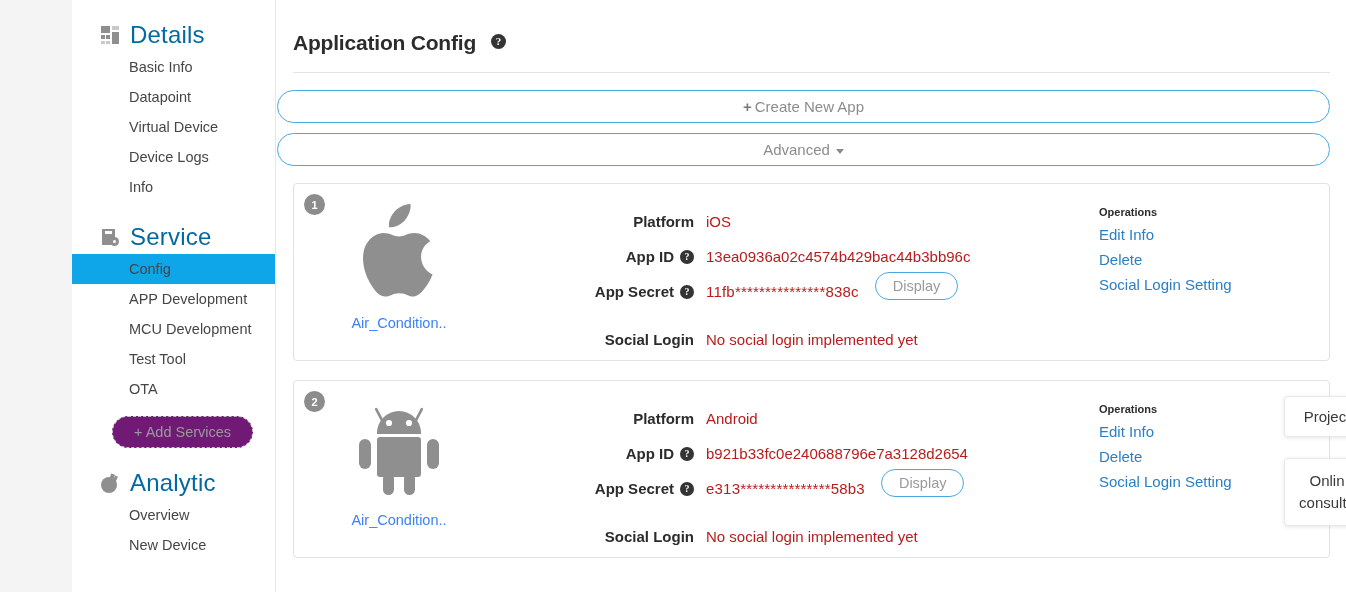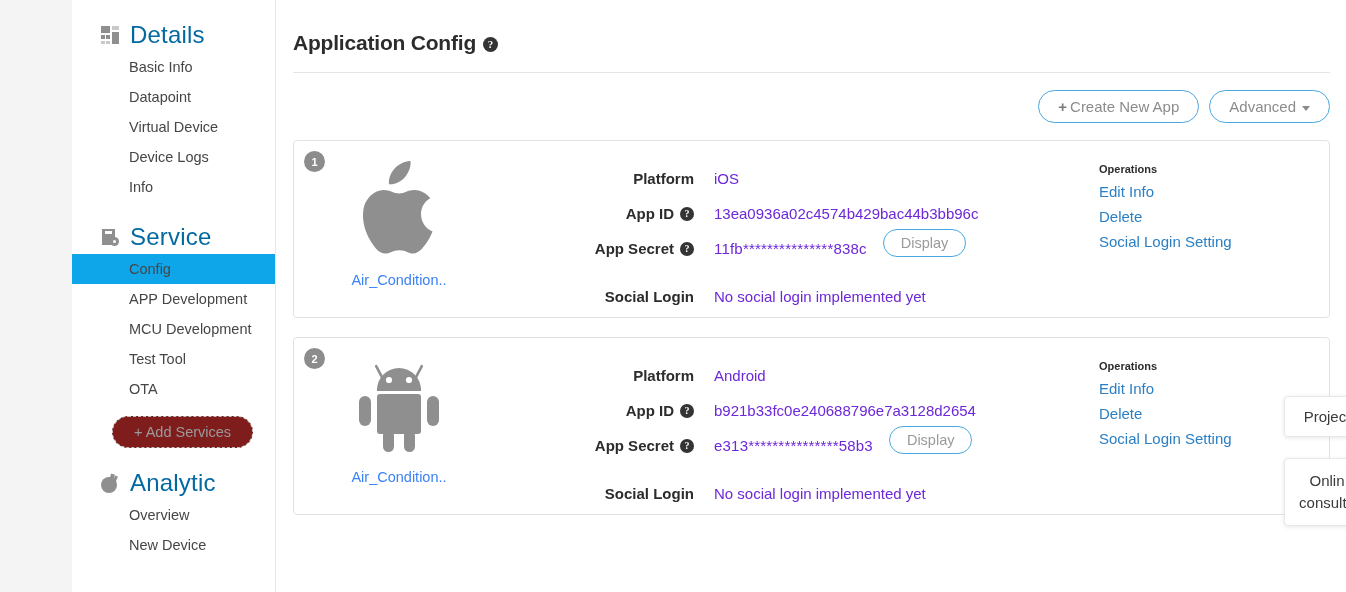--- a/index.html
+++ b/index.html
@@ -71,32 +71,33 @@
 
   .add-services-wrap { padding-left: 40px; margin-top: 12px; }
   .add-services {
     display: inline-block;
     border: 1px dashed #c4c4c4;
     border-radius: 17px;
     color: #9a9a9a;
     font-size: 14.5px;
     padding: 7px 21px;
     cursor: pointer;
-    background: #7f1d1d;
+    background: #701a75;
   }
 
   
   .main {
     position: absolute; left: 205px; top: 0;
     width: 1069px; height: 592px;
     background: #ffffff;
   }
   .page-title-row {
-    display: flex; align-items: center;
+    display: flex; align-items: flex-start;
     padding: 31px 13px 0 16px;
+    gap: 8px;
   }
   .page-title {
     font-size: 21px; font-weight: bold; color: #2c2c2c;
     letter-spacing: -.2px;
   }
   .help-dot {
     display: inline-flex; align-items: center; justify-content: center;
     width: 15px; height: 15px; border-radius: 50%;
     background: #343434; color: #ffffff;
     font-size: 11px; font-weight: bold; font-family: "Liberation Serif", serif;
@@ -105,20 +106,21 @@
   }
   .title-rule {
     margin: 17px 16px 0 16px;
     height: 1px; background: #e4e4e4;
   }
 
   .btn-row {
     display: flex; justify-content: flex-end;
     gap: 10px;
     margin: 17px 16px 0 0;
+    flex-direction: column;
   }
   .pill-btn {
     border: 1px solid #4aa8e0;
     border-radius: 18px;
     background: #ffffff;
     color: #8c8c8c;
     font-size: 15px;
     padding: 7px 19px;
     cursor: pointer;
     font-family: "Liberation Sans", sans-serif;
@@ -168,22 +170,22 @@
   .field-row.secret { margin-bottom: 0; }
   .field-row.social { margin-top: 18px; }
   .f-label {
     width: 190px; text-align: right;
     font-size: 15px; font-weight: bold; color: #2c2c2c;
     display: flex; justify-content: flex-end; align-items: center;
     white-space: nowrap;
   }
   .f-label .help-dot { margin-top:0; margin-left:6px; width:14px; height:14px; font-size:10px; }
   .f-value {
-    margin-left: 20px;
-    font-size: 15px; color: #6d28d9;
+    margin-left: 12px;
+    font-size: 15px; color: #b91c1c;
     white-space: nowrap;
   }
   .f-value.mask { letter-spacing: .2px; }
   .display-btn {
     margin-left: 16px;
     border: 1px solid #4aa8e0;
     border-radius: 16px;
     background: #ffffff;
     color: #9a9a9a;
     font-size: 14.5px;

